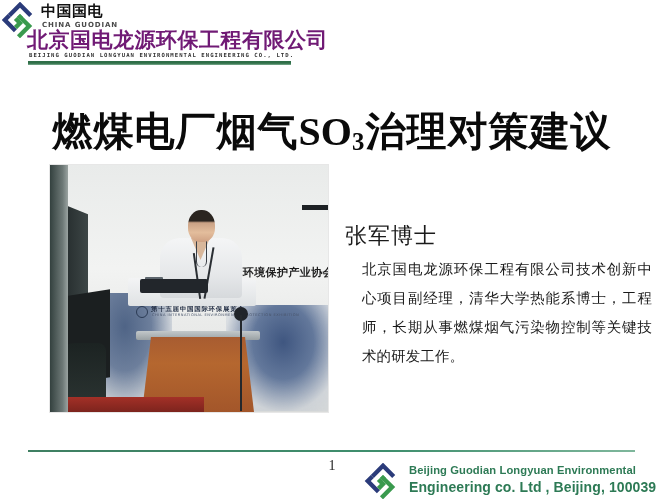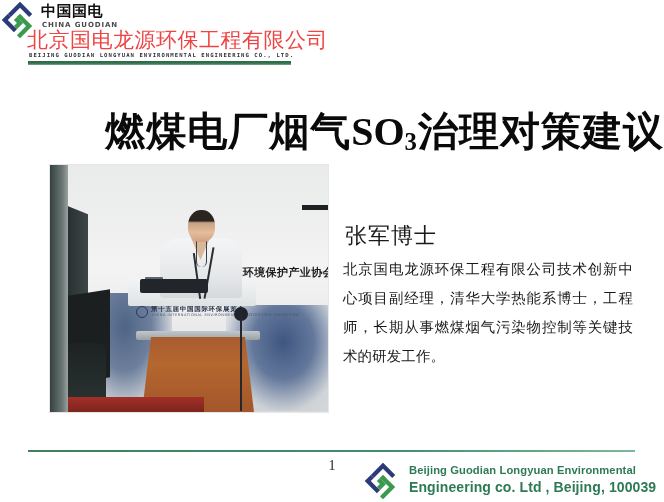--- a/index.html
+++ b/index.html
@@ -50,24 +50,24 @@
     font-weight: bold;
     letter-spacing: 0.9px;
     color: #4a4a4a;
     font-family: "DejaVu Sans", sans-serif;
   }
   #company-cn-name {
     position: absolute;
     left: 27px;
     top: 29px;
     font-size: 21px;
-    font-weight: normal;
+    font-weight: bold;
     letter-spacing: 0.5px;
     line-height: 23px;
-    color: #ef4444;
+    color: #701a75;
     font-family: "DejaVu Sans", sans-serif;
     white-space: nowrap;
   }
   #company-en-name {
     position: absolute;
     left: 29px;
     top: 52px;
     font-size: 5.6px;
     font-weight: bold;
     letter-spacing: 1.05px;
@@ -83,21 +83,21 @@
     height: 4px;
     background: linear-gradient(to bottom, #2f6e48 0%, #2f6e48 55%, #7fae92 100%);
   }
 
   
   #slide-title {
     position: absolute;
     left: 0;
     top: 78px;
     width: 664px;
-    text-align: right;
+    text-align: center;
     font-size: 40px;
     font-weight: bold;
     letter-spacing: 1px;
     line-height: 52px;
     color: #0a0a0a;
     font-family: "DejaVu Sans", sans-serif;
     white-space: nowrap;
   }
   #slide-title .latin {
     font-family: "Liberation Serif", "DejaVu Serif", serif;
@@ -375,21 +375,21 @@
     font-size: 22px;
     font-weight: normal;
     letter-spacing: 1px;
     color: #1a1a1a;
     font-family: "DejaVu Sans", sans-serif;
     white-space: nowrap;
     margin-top: 41px;
   }
   #speaker-bio {
     position: absolute;
-    left: 343px;
+    left: 362px;
     top: 255px;
     width: 290px;
     font-size: 14.4px;
     line-height: 29px;
     letter-spacing: 0.2px;
     color: #1a1a1a;
     font-family: "DejaVu Sans", sans-serif;
     text-align: justify;
     text-justify: inter-ideograph;
   }

